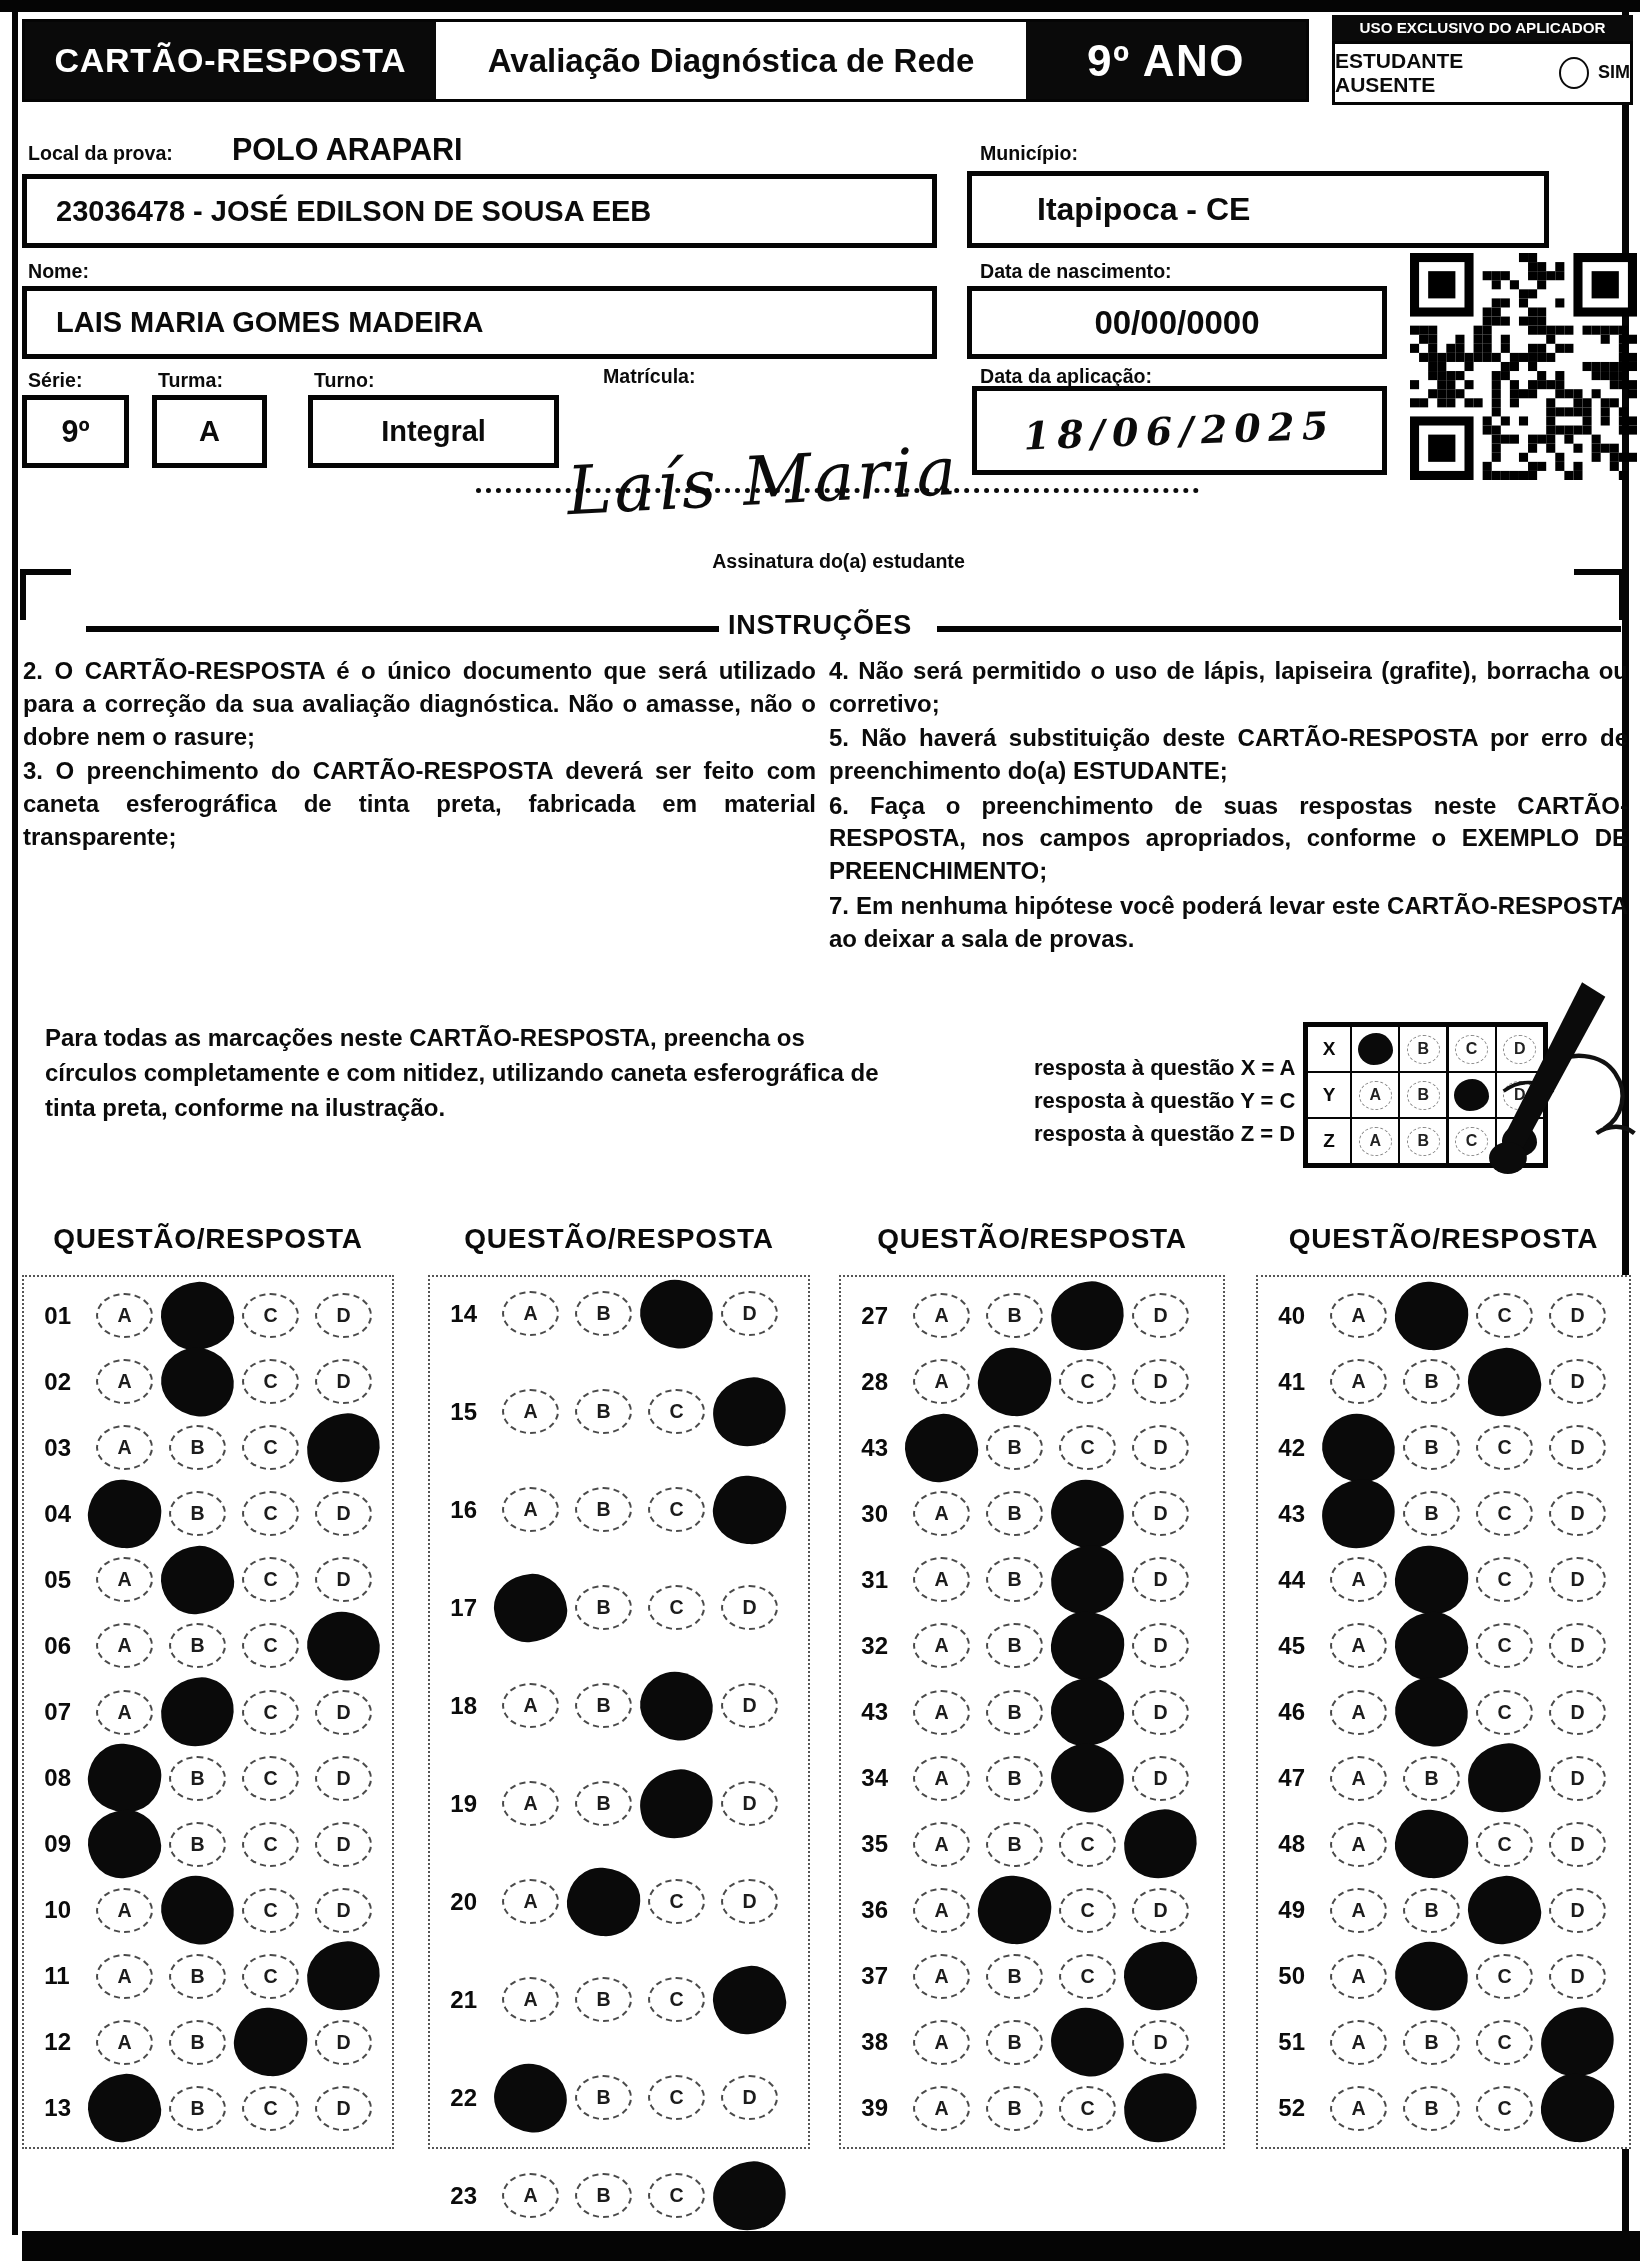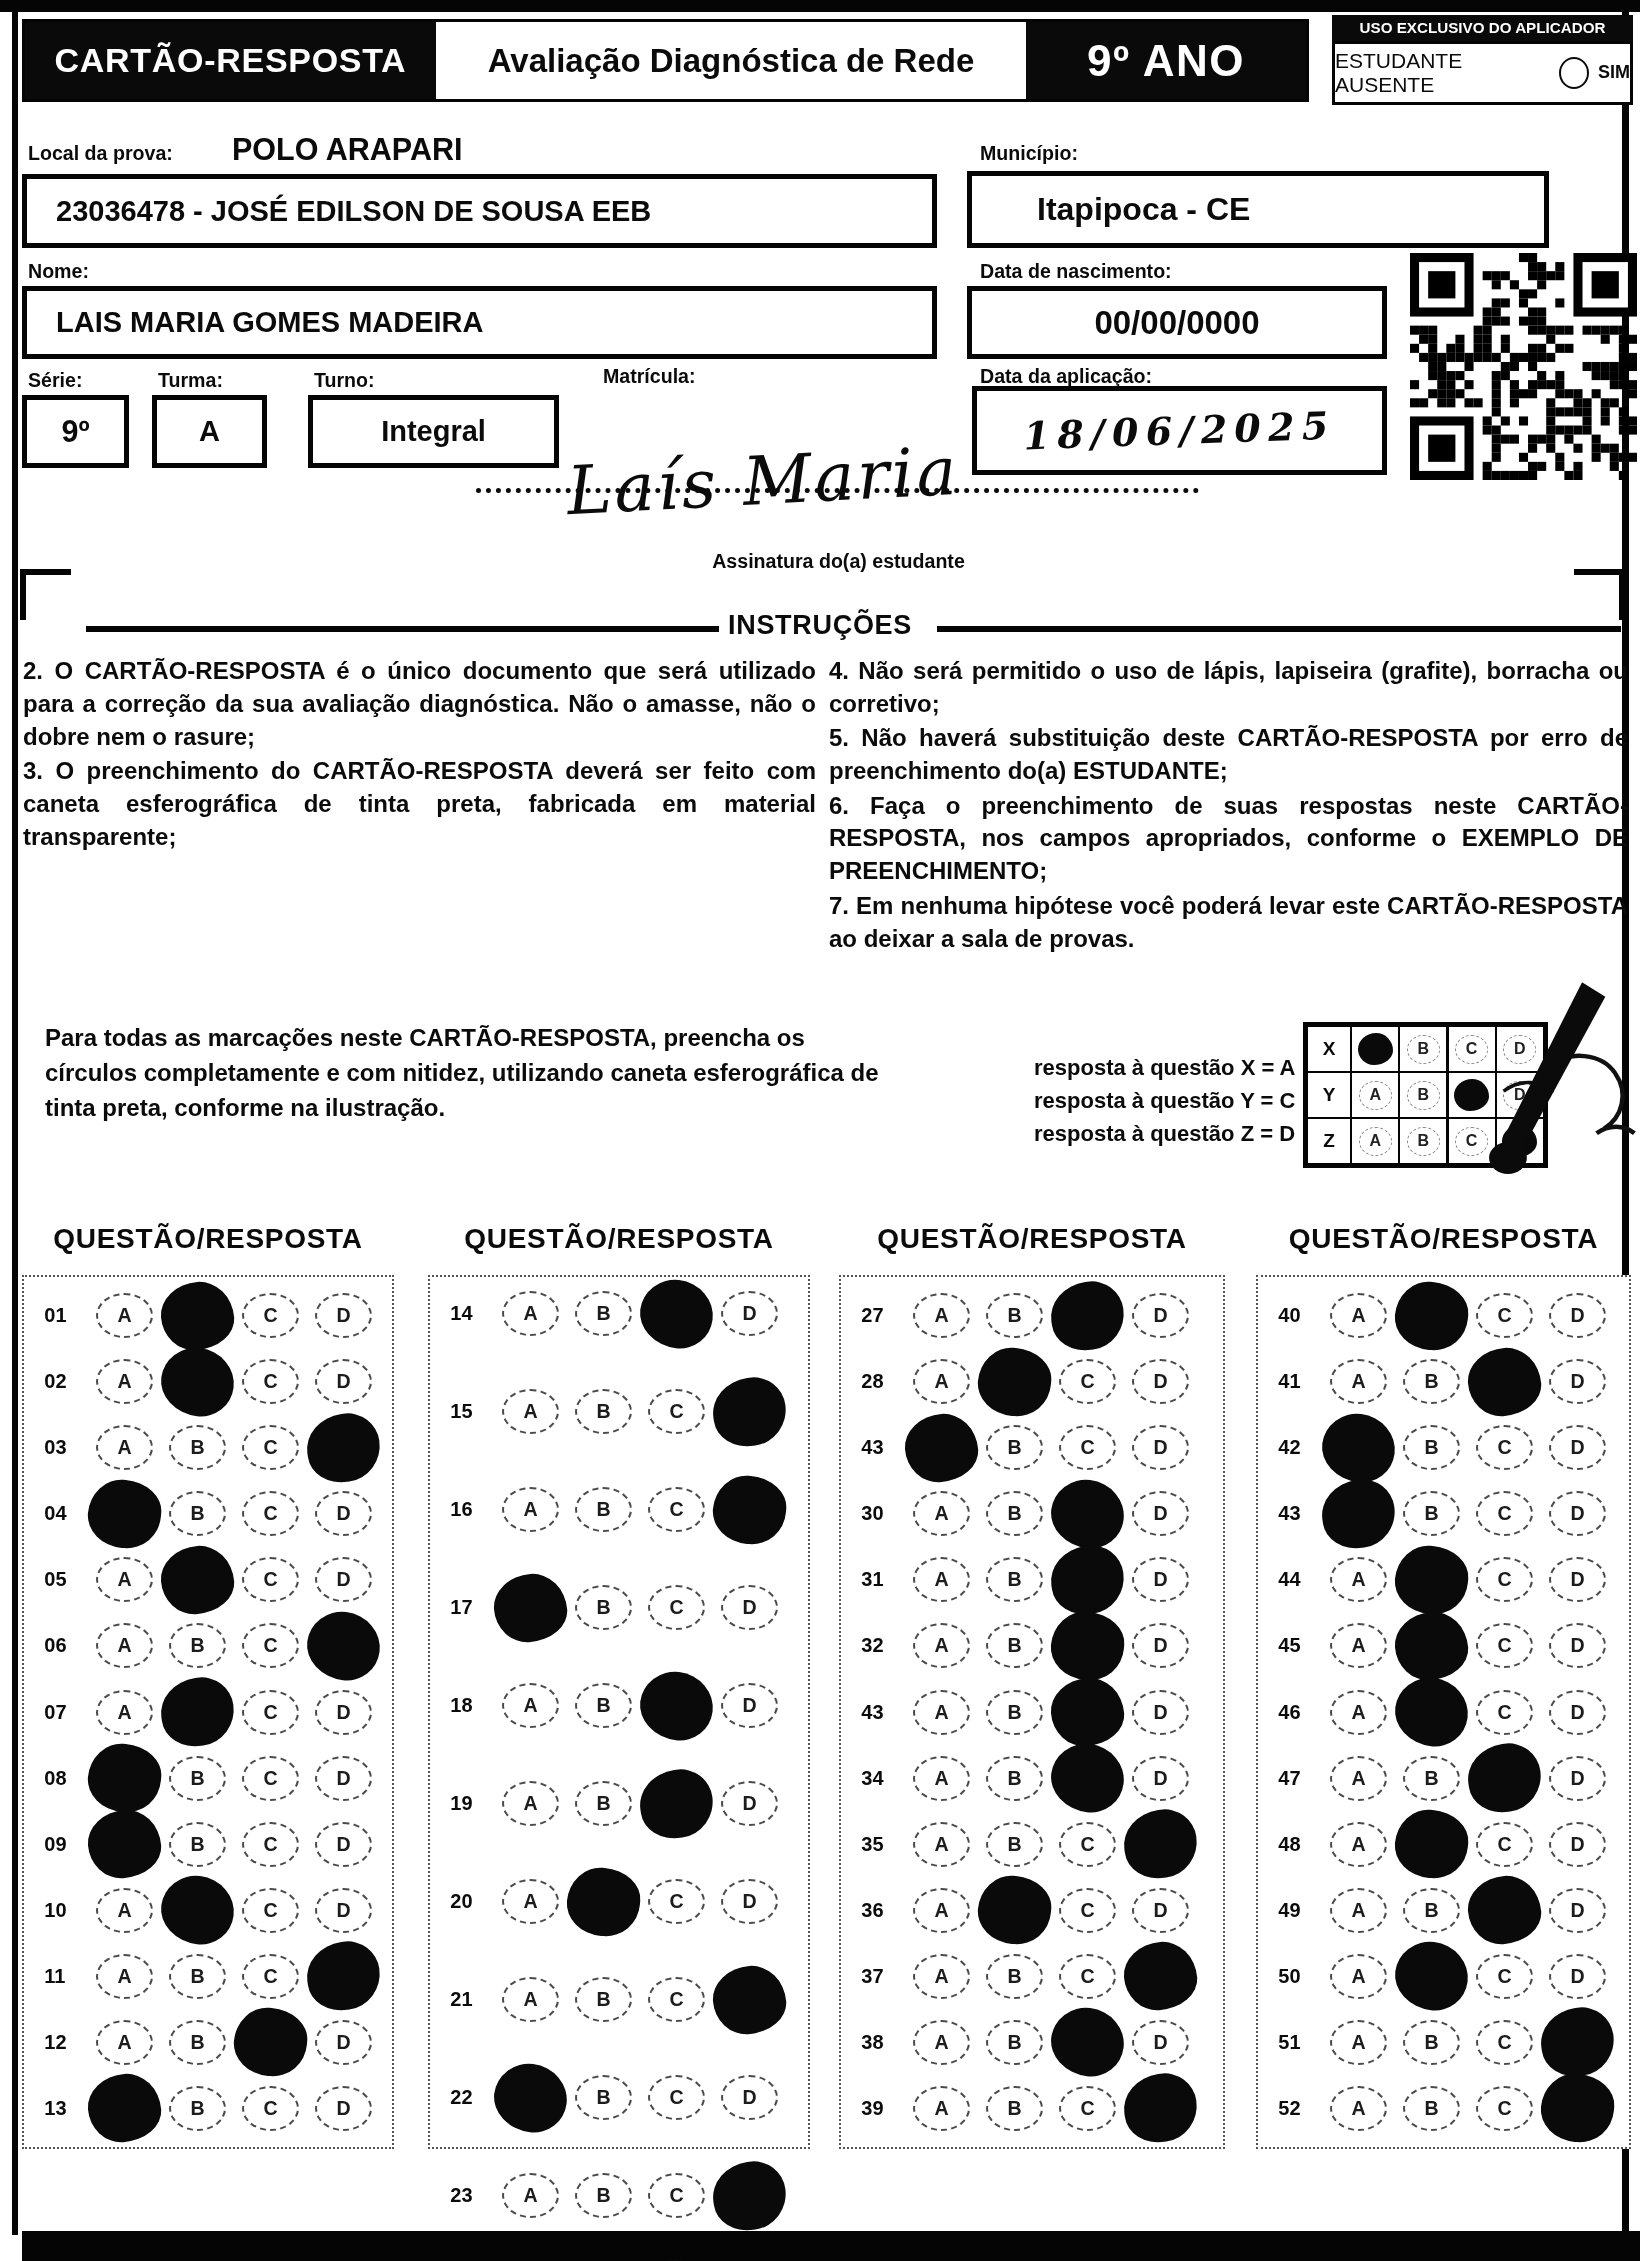--- a/index.html
+++ b/index.html
@@ -10,21 +10,21 @@
   .bar{position:absolute;background:#050505;}
   
   .hdr-strip{position:absolute;left:22px;top:19px;width:1287px;height:83px;display:flex;border:3.6px solid #050505;background:#fff;box-sizing:border-box;}
   .hdr-black{background:#0a0a0a;color:#fff;display:flex;align-items:center;justify-content:center;}
   .hdr-title{width:411px;font-size:34px;font-weight:bold;letter-spacing:0.7px;}
   .hdr-exam{flex:1;display:flex;align-items:center;justify-content:center;font-size:33px;font-weight:bold;color:#0b0b0b;}
   .hdr-grade{width:280px;font-size:44px;font-weight:bold;letter-spacing:1.5px;}
   .aplicador{position:absolute;left:1332px;top:14.5px;width:301px;box-sizing:border-box;}
   .aplicador-top{background:#0a0a0a;color:#fff;font-size:15.2px;font-weight:bold;text-align:center;height:26px;line-height:26px;}
   .aplicador-body{border:3.6px solid #050505;height:64px;display:flex;align-items:center;justify-content:center;gap:8.7px;background:#fff;box-sizing:border-box;}
-  .aplicador-body .lbl{font-size:21px;font-weight:normal;}
+  .aplicador-body .lbl{font-size:21px;font-weight:bold;}
   .circle{width:32px;height:32px;border:2.9px solid #0b0b0b;border-radius:50%;background:#fff;box-sizing:border-box;}
   .sim{font-size:18px;font-weight:bold;}
   
   .flabel{position:absolute;font-size:19.6px;font-weight:bold;}
   .fvalue-top{position:absolute;font-size:30.5px;font-weight:bold;}
   .fbox{position:absolute;border:5.1px solid #050505;background:#fff;display:flex;align-items:center;box-sizing:border-box;}
   .fbox .val{font-size:29px;font-weight:bold;padding-left:29px;white-space:nowrap;}
   .fbox .val-c{font-size:32px;font-weight:bold;width:100%;text-align:center;}
   .hand{font-family:"DejaVu Serif",serif;font-style:italic;font-weight:bold;}
   .sig{position:absolute;left:436px;top:442px;width:654px;text-align:center;font-size:67px;
@@ -47,21 +47,21 @@
   .eg-cell{background:#fff;height:44px;display:flex;align-items:center;justify-content:center;}
   .eg-label{font-size:19px;font-weight:bold;}
   .egg{width:33px;height:29px;border:1.5px dashed #888;border-radius:50%;display:flex;align-items:center;justify-content:center;
        font-size:16px;font-weight:bold;color:#222;box-sizing:border-box;}
   .eg-fill{width:35px;height:32px;background:#0a0a0a;border-radius:52% 48% 55% 45%/50% 55% 45% 50%;}
   
   .acol-hdr{position:absolute;top:1223px;text-align:center;font-size:28px;font-weight:bold;letter-spacing:0.7px;}
   .answer-box{position:absolute;top:1275px;height:874px;border:2.2px dotted #555;background:#fff;
               display:flex;flex-direction:column;justify-content:space-around;box-sizing:border-box;padding:5.8px 0;}
   .q-row{display:flex;align-items:center;height:62px;}
-  .q-num{width:64px;padding-left:20.3px;font-size:20px;font-weight:bold;box-sizing:border-box;}
+  .q-num{width:64px;padding-left:20.3px;font-size:24px;font-weight:bold;box-sizing:border-box;}
   .slot{width:73px;display:flex;align-items:center;justify-content:center;}
   .bubble{width:57px;height:45px;border:2.2px dashed #4a4a4a;border-radius:50%;display:flex;align-items:center;justify-content:center;
           font-size:19.6px;font-weight:bold;color:#1c1c1c;background:#fff;box-sizing:border-box;}
   .bubble.filled{border:none;background:#0a0a0a;width:81px;height:68px;}
   .filled.v0{border-radius:53% 47% 55% 45%/48% 56% 44% 52%;transform:rotate(-4deg);}
   .filled.v1{border-radius:46% 54% 48% 52%/55% 45% 52% 48%;transform:rotate(5deg);}
   .filled.v2{border-radius:55% 45% 50% 50%/52% 48% 55% 45%;transform:rotate(-8deg);}
   .filled.v3{border-radius:48% 52% 45% 55%/50% 52% 48% 50%;transform:rotate(7deg);}
   .qr{position:absolute;left:1410px;top:253px;width:227px;height:227px;}
 </style>

